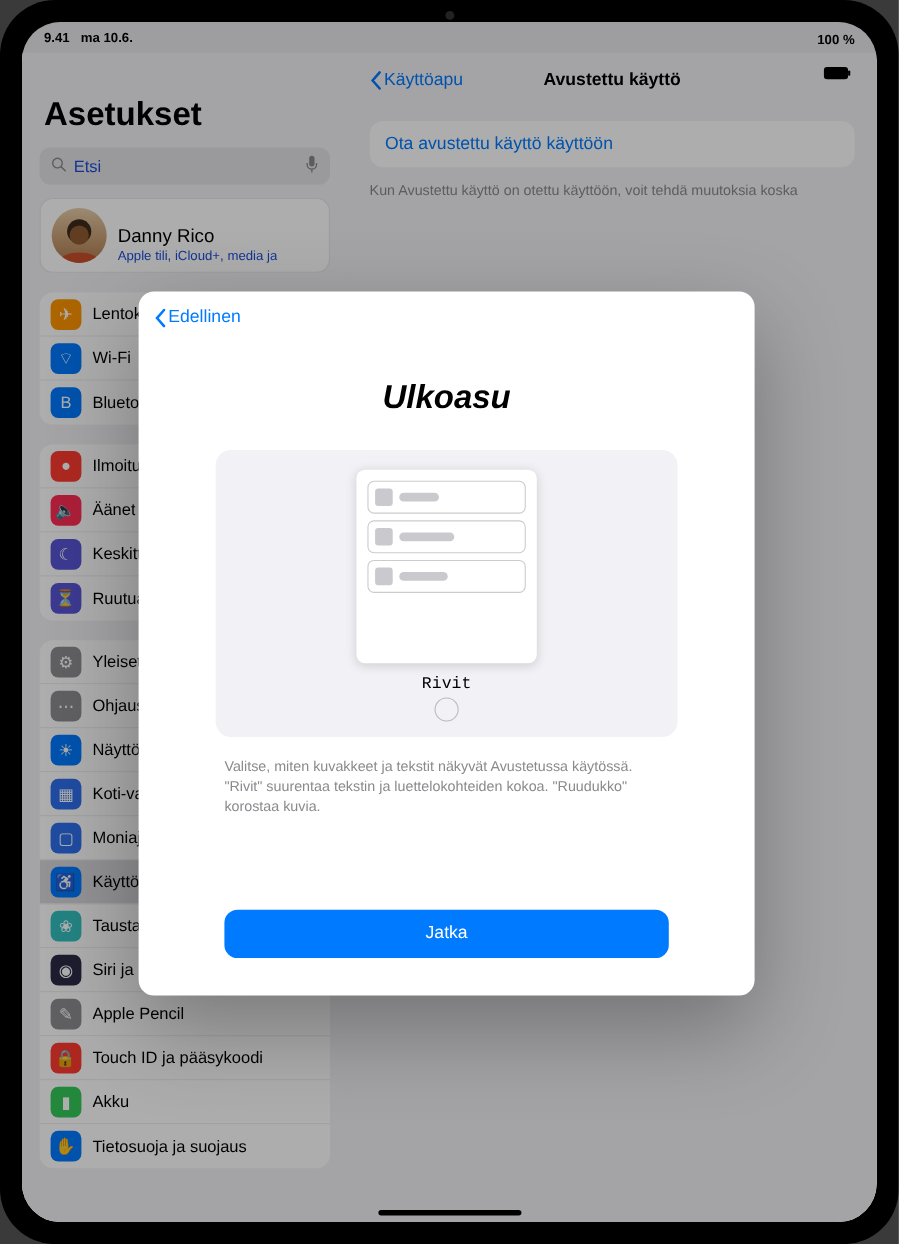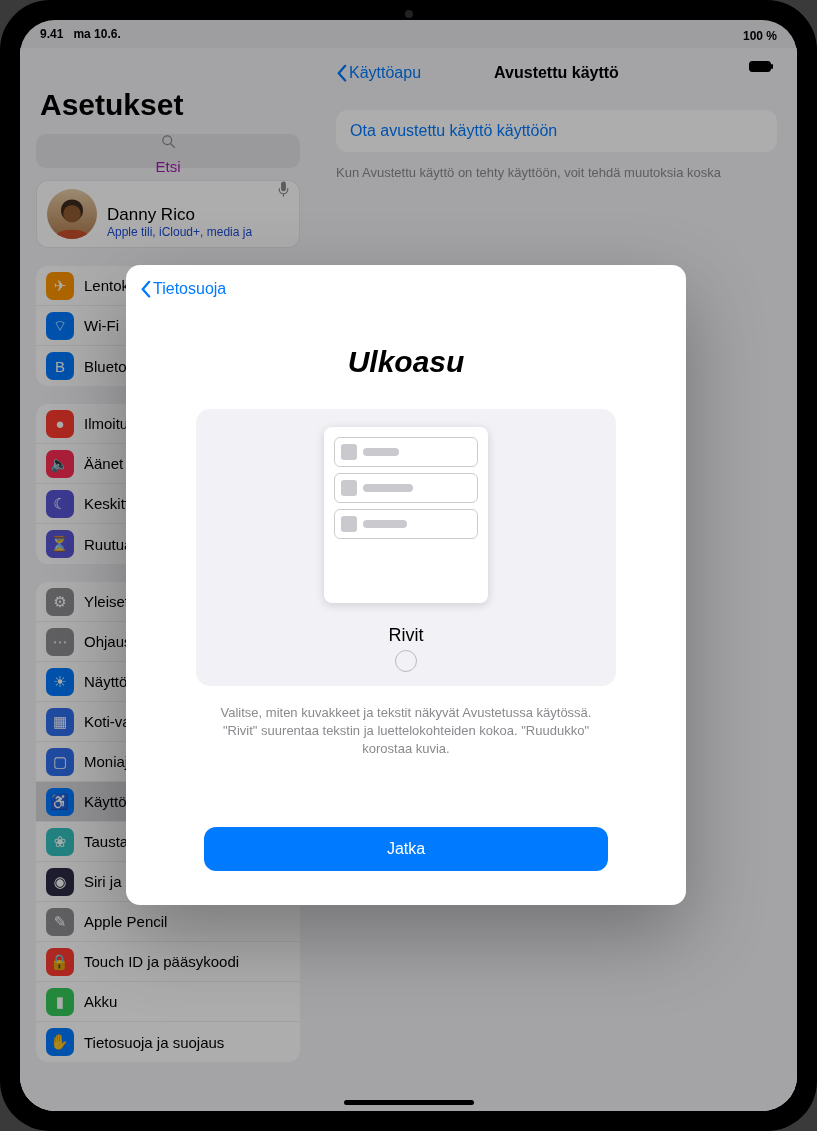--- a/index.html
+++ b/index.html
@@ -10,21 +10,21 @@
 
 .statusbar { position:absolute; top:0; left:0; right:0; height:28px; display:flex; justify-content:space-between; align-items:center; padding:0 20px; font-size:12px; font-weight:600; color:#000; z-index:5;}
 .statusbar .right { display:flex; align-items:center; gap:18px;flex-direction:column; }
 .battery { width:22px; height:11px; border:1px solid #000; border-radius:3px; position:relative; background:#000;}
 .battery::after { content:""; width:2px; height:5px; background:#000; position:absolute; right:-3px; top:2px; border-radius:1px; }
 .wifi-icon { width:14px; height:12px;  }
 
 .content { position:absolute; top:28px; left:0; right:0; bottom:0; display:flex; }
 .sidebar { width:296px; background:#f2f2f6; height:100%; overflow:hidden; padding-top:40px;}
 .sidebar h1 { font-size:30px; font-weight:700; padding:0 20px 8px; }
-.search { margin:4px 16px 12px; background:#e3e3e8; border-radius:10px; height:34px; display:flex; align-items:center; padding:0 10px; color:#a21caf; font-size:15px; gap:6px;flex-direction:column;}
+.search { margin:4px 16px 12px; background:#e3e3e8; border-radius:10px; height:34px; display:flex; align-items:center; padding:0 10px; color:#1d4ed8; font-size:15px; gap:6px;}
 .search .mic { margin-left:auto; }
 .account-card { margin:0 16px 18px; background:#fff; border-radius:12px; display:flex; align-items:flex-end; padding:8px 10px; gap:10px; border:1px solid #e6e6ea;}
 .avatar { width:50px; height:50px; border-radius:50%; background:linear-gradient(180deg,#e6cca8,#b07b4d); display:flex; align-items:flex-end; justify-content:center; overflow:hidden;}
 .avatar svg{width:44px;height:44px;}
 .account-name { font-size:17px; font-weight:500;}
 .account-sub { font-size:12px; color:#1d4ed8; white-space:nowrap; overflow:hidden; text-overflow:ellipsis; max-width:170px;}
 .group { margin:0 16px 18px; background:#fff; border-radius:12px; overflow:hidden; }
 .row { display:flex; align-items:center; height:40px; padding:0 10px; border-bottom:1px solid #eee; gap:10px;}
 .row:last-child{border-bottom:none;}
 .row.selected { background:#d7d7dc; }
@@ -50,24 +50,24 @@
 .options-box { margin:30px 70px 8px; background:#f2f2f6; border-radius:14px; padding:18px 14px 14px; display:flex; justify-content:space-around;}
 .option { display:flex; flex-direction:column; align-items:center; width:180px;}
 .preview { width:164px; height:176px; background:#fff; border-radius:8px; box-shadow:0 2px 10px rgba(0,0,0,.15); padding:10px; display:flex; flex-direction:column; gap:6px;}
 .preview.grid { flex-direction:row; flex-wrap:wrap; align-content:flex-start; gap:8px;}
 .list-item { height:30px; border:1px solid #ccc; border-radius:6px; display:flex; align-items:center; padding:0 6px; gap:6px;}
 .list-item .sq { width:16px; height:16px; background:#c9c9ce; border-radius:3px;}
 .list-item .bar { height:8px; background:#c9c9ce; border-radius:4px;}
 .grid-item { width:64px; height:70px; border:1px solid #ccc; border-radius:6px; display:flex; flex-direction:column; align-items:center; justify-content:center; gap:4px;}
 .grid-item .sq { width:34px; height:34px; background:#c9c9ce; border-radius:4px;}
 .grid-item .bar { width:40px; height:7px; background:#c9c9ce; border-radius:3px;}
-.opt-label { margin-top:22px; font-size:18px; }
+.opt-label { margin-top:10px; font-size:15px;font-family:Liberation Mono, monospace; }
 .radio { margin-top:4px; width:22px; height:22px; border-radius:50%; border:1.5px solid #bbb; display:flex; align-items:center; justify-content:center;}
 .radio.checked { border-color:#007aff; background:#007aff; color:#fff; font-size:13px; }
-.modal-desc { color:#8a8a8e; font-size:13px; margin:10px 78px; line-height:1.4;text-align:center; }
+.modal-desc { color:#8a8a8e; font-size:13px; margin:10px 78px; line-height:1.4; }
 .continue-btn { margin:auto 78px 14px; background:#007aff; color:#fff; border:none; border-radius:12px; height:44px; font-size:16px; font-weight:500;}
 .home-indicator { position:absolute; bottom:6px; left:50%; transform:translateX(-50%); width:130px; height:5px; background:#000; border-radius:3px; z-index:20;}
 .chevron { width:11px; height:18px; display:inline-block; }
 </style>
 </head>
 <body>
 
 <div class="device">
   <div class="camera"></div>
   <div class="screen">
@@ -214,35 +214,35 @@
                 </svg>
             </span>
             <span>Käyttöapu</span>
           </div>
           <div class="detail-title">Avustettu käyttö</div>
         </div>
         <div class="detail-body">
           <div class="card">
             <div class="link">Ota avustettu käyttö käyttöön</div>
           </div>
-          <div class="desc">Kun Avustettu käyttö on tehty käyttöön, voit tehdä muutoksia koska</div>
+          <div class="desc">Kun Avustettu käyttö on otettu käyttöön, voit tehdä muutoksia koska</div>
         </div>
       </div>
     </div>
 
     <div class="dim"></div>
     <div class="modal">
       <div class="modal-nav">
         <div class="back">
           <span class="chevron">
             <svg viewBox="0 0 12 20">
                 <path d="M10 2 L3 10 L10 18" stroke="#007aff" stroke-width="2.5" fill="none" stroke-linecap="round"></path>
               </svg>
           </span>
-          <span>Tietosuoja</span>
+          <span>Edellinen</span>
         </div>
       </div>
       <h2>Ulkoasu</h2>
       <div class="options-box">
         <div class="option">
           <div class="preview">
             <div class="list-item">
                 <div class="sq"></div>
                 <div class="bar" style="width:36px"></div>
               </div>

